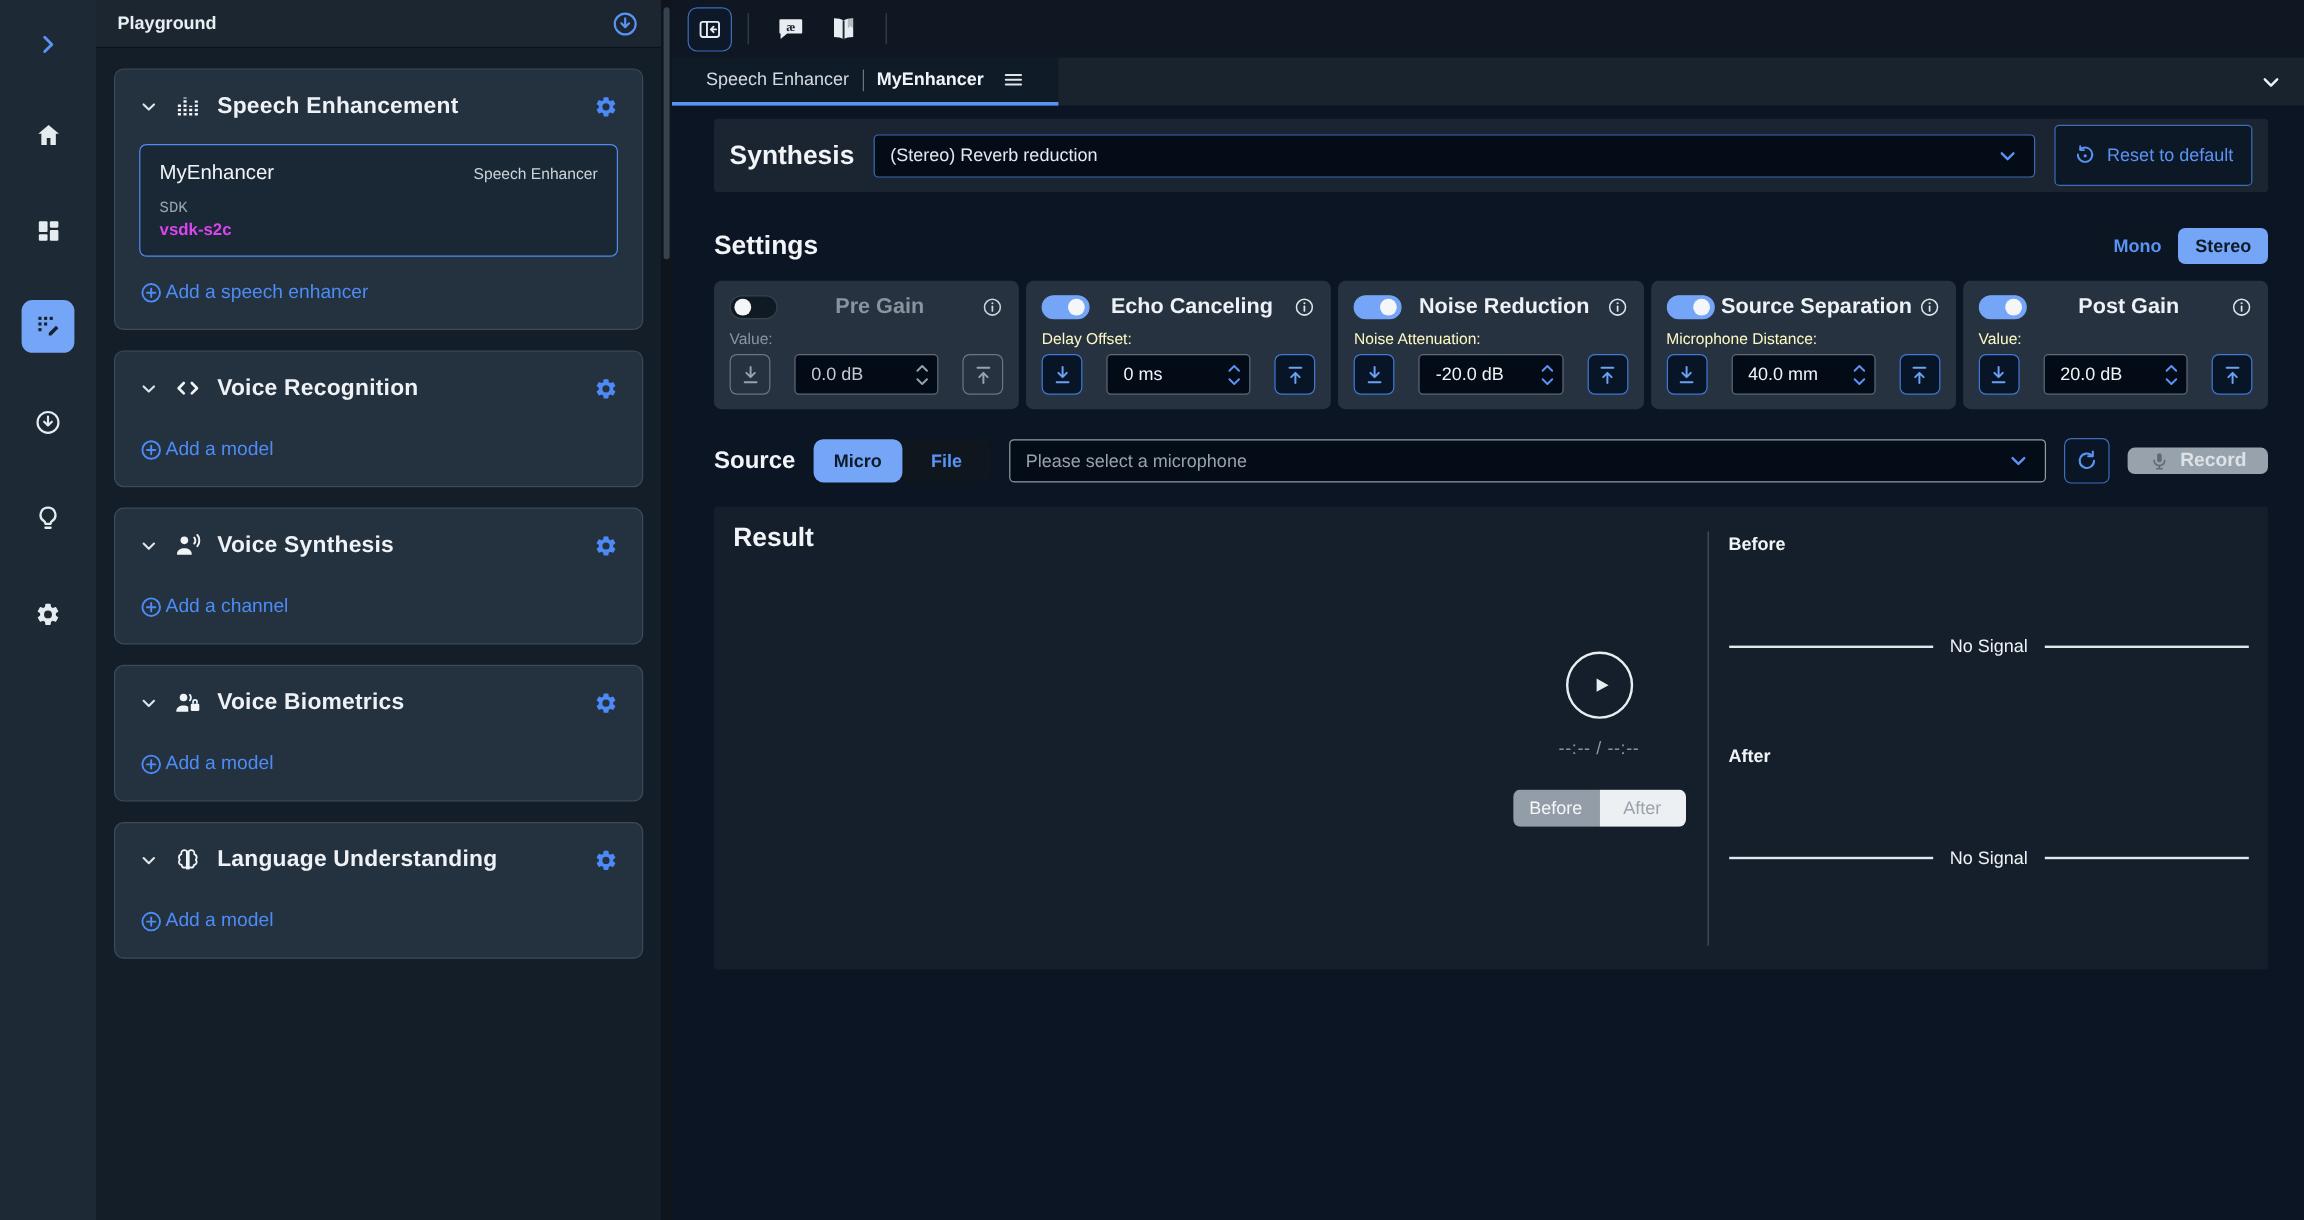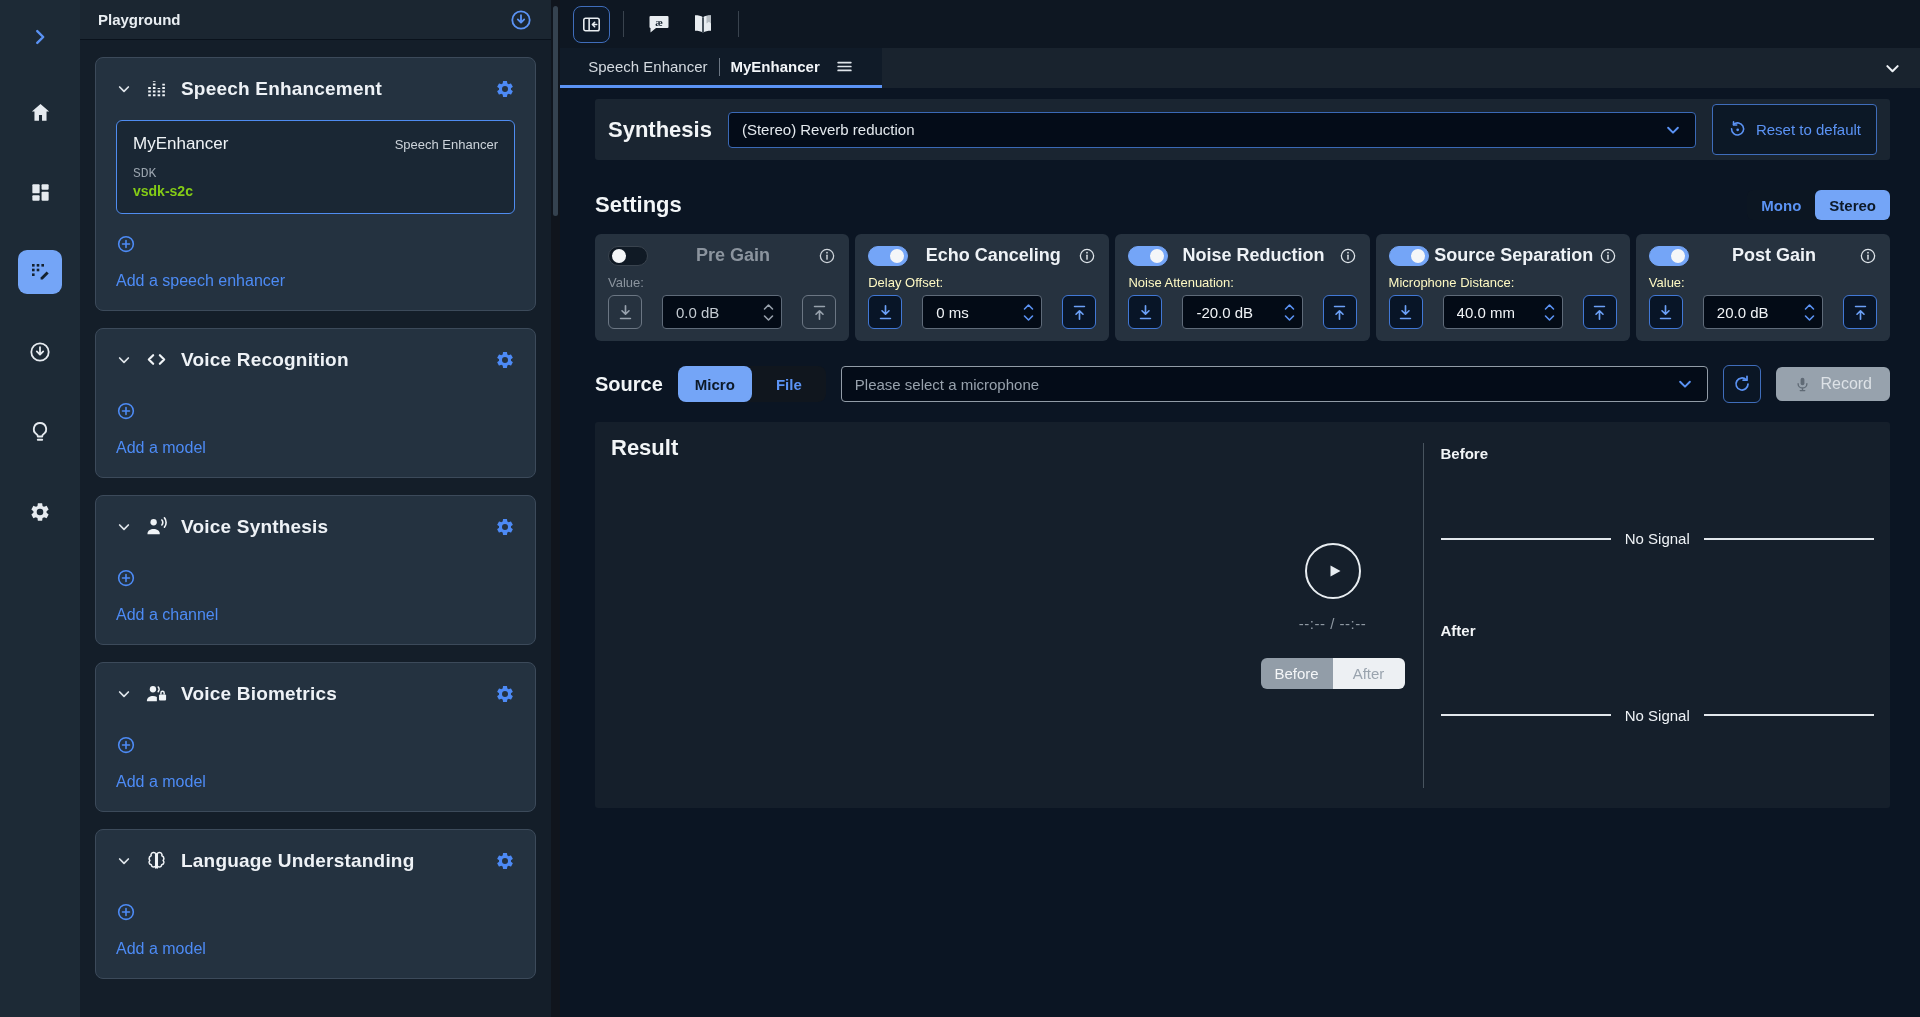--- a/index.html
+++ b/index.html
@@ -25,22 +25,22 @@
   .sec-head { display:flex; align-items:center; gap:13px; padding:19px 20px 14px 20px; cursor:pointer; }
   .sec-head .chev { color:#dfe5ea; width:16px; height:16px; }
   .sec-head .sic { color:#f0f4f7; width:23px; height:23px; }
   .sec-title { font-size:19px; font-weight:bold; color:#eef2f6; flex:1; letter-spacing:.2px; }
   .sec-gear { color:#4d8af5; width:20px; height:20px; cursor:pointer; }
   .model-card { margin:6px 20px 4px 20px; background:#1a2734; border:1px solid #4f8cf0; border-radius:6px; padding:13px 16px 14px 16px; cursor:pointer; }
   .model-row { display:flex; align-items:baseline; }
   .model-name { font-size:17px; color:#f0f4f7; flex:1; }
   .model-type { font-size:13px; color:#ccd3da; }
   .model-sdk-label { margin-top:12px; font-size:13px; color:#9aa4ae;font-family:Liberation Mono, monospace; }
-  .model-sdk { margin-top:2px; font-size:14px; font-weight:bold; color:#84cc16; }
-  .sec-action { display:flex; gap:18px; padding:16px 20px 20px 20px; color:#4d8bf5; font-size:16px; cursor:pointer;flex-direction:column; }
+  .model-sdk { margin-top:2px; font-size:14px; font-weight:bold; color:#d946ef; }
+  .sec-action { display:flex; align-items:center; gap:2px; padding:16px 20px 20px 20px; color:#4d8bf5; font-size:16px; cursor:pointer; }
   .sec-action .pic { width:20px; height:20px; }
 
   .gutter { width:9px; height:100%; background:#10151d; flex:none; position:relative; }
   .gutter .thumb { position:absolute; top:6px; left:2px; width:5px; height:210px; border-radius:3px; background:#35424f; }
 
   
   .main { flex:1; display:flex; flex-direction:column; min-width:0; }
   .topbar { height:48px; background:#0e1722; display:flex; align-items:center; padding-left:13px; flex:none; }
   .tool-btn { width:37px; height:37px; border:1.5px solid #3f6dbb; background:#0d1928; border-radius:8px; display:flex; align-items:center; justify-content:center; color:#e8edf1; cursor:pointer; }
   .tool-btn .ic { width:21px; height:21px; }
@@ -98,21 +98,21 @@
 
   .source-row { margin-top:24px; display:flex; align-items:center; gap:15px; }
   .h3 { font-size:20px; font-weight:bold; color:#f2f5f7; }
   .seg2 { background:#10161e; border-radius:8px; display:flex; }
   .seg2 .seg-btn { height:36px; min-width:74px; border-radius:8px; }
   .seg2 .seg-btn.sel { background:#74a5f7; color:#0d1a28; }
   .mic-select { border-color:#929ca7; }
   .mic-select .val { color:#98a2ad; }
   .icon-btn { width:38px; height:38px; border:1px solid #3f6dbb; background:#0a1625; border-radius:6px; color:#5b93f5; display:flex; align-items:center; justify-content:center; flex:none; cursor:pointer; }
   .icon-btn .ic { width:20px; height:20px; }
-  .record-btn { height:34px; background:#97a2ad; border-radius:6px; display:flex; align-items:center; gap:9px; padding:0 18px; font-size:16px; font-weight:400; color:#dde2e7; flex:none; cursor:default; }
+  .record-btn { height:22px; background:#97a2ad; border-radius:6px; display:flex; align-items:center; gap:9px; padding:0 18px; font-size:16px; font-weight:700; color:#dde2e7; flex:none; cursor:default; }
   .record-btn .ic { width:17px; height:17px; color:#5f6a75; }
 
   .result-panel { margin-top:19px; height:386px; background:#151f2b; border-radius:3px; padding:13px 16px 16px 16px; display:flex; flex-direction:row; }
   .result-body { flex:1; display:flex; margin-top:4px; min-height:0; }
   .player-col { width:180px; flex:none; display:flex; flex-direction:column; align-items:center; justify-content:center; }
   .play-btn { width:56px; height:56px; border-radius:50%; border:2.5px solid #e8edf1; display:flex; align-items:center; justify-content:center; color:#e8edf1; cursor:pointer; }
   .play-btn .ic { width:24px; height:24px; margin-left:3px; }
   .time { margin-top:16px; font-size:15px; color:#8e98a2; letter-spacing:.5px; }
   .seg3 { margin-top:26px; display:flex; border-radius:6px; overflow:hidden; }
   .seg3 .b { width:72px; height:31px; display:flex; align-items:center; justify-content:center; font-size:15px; cursor:pointer; }

